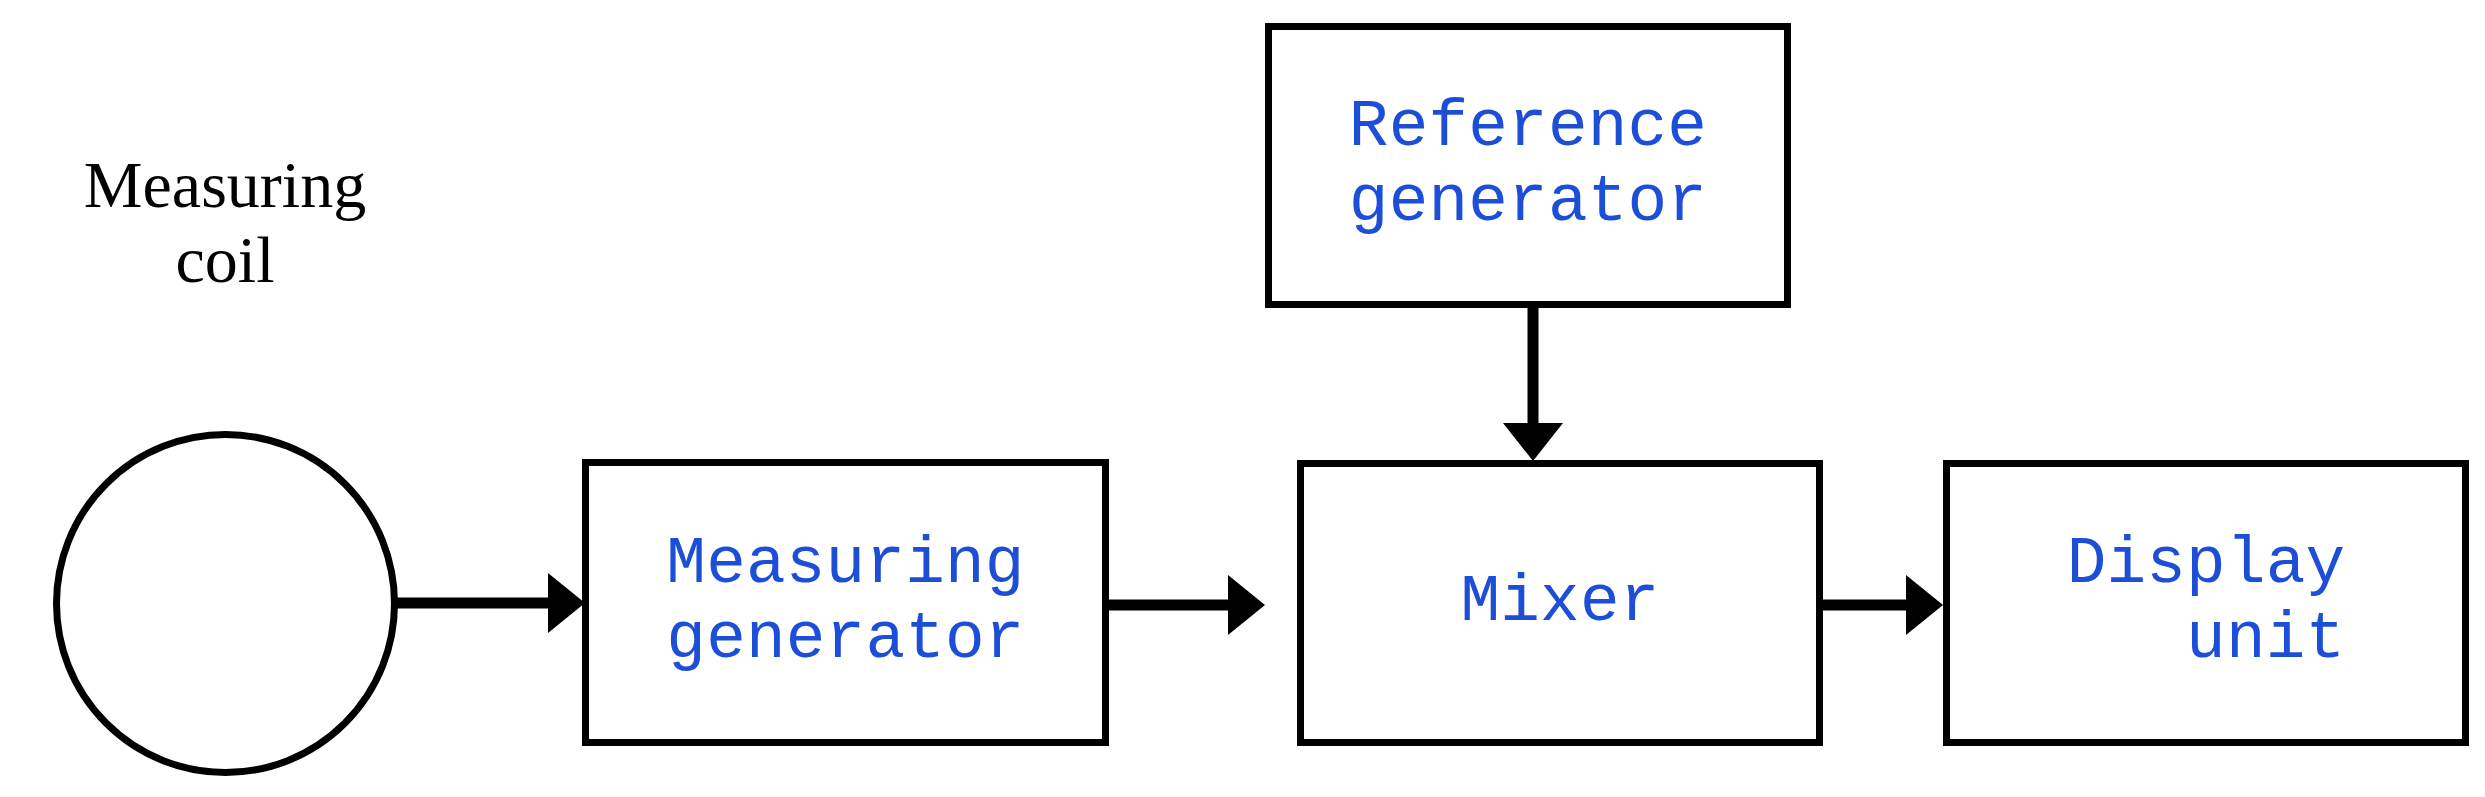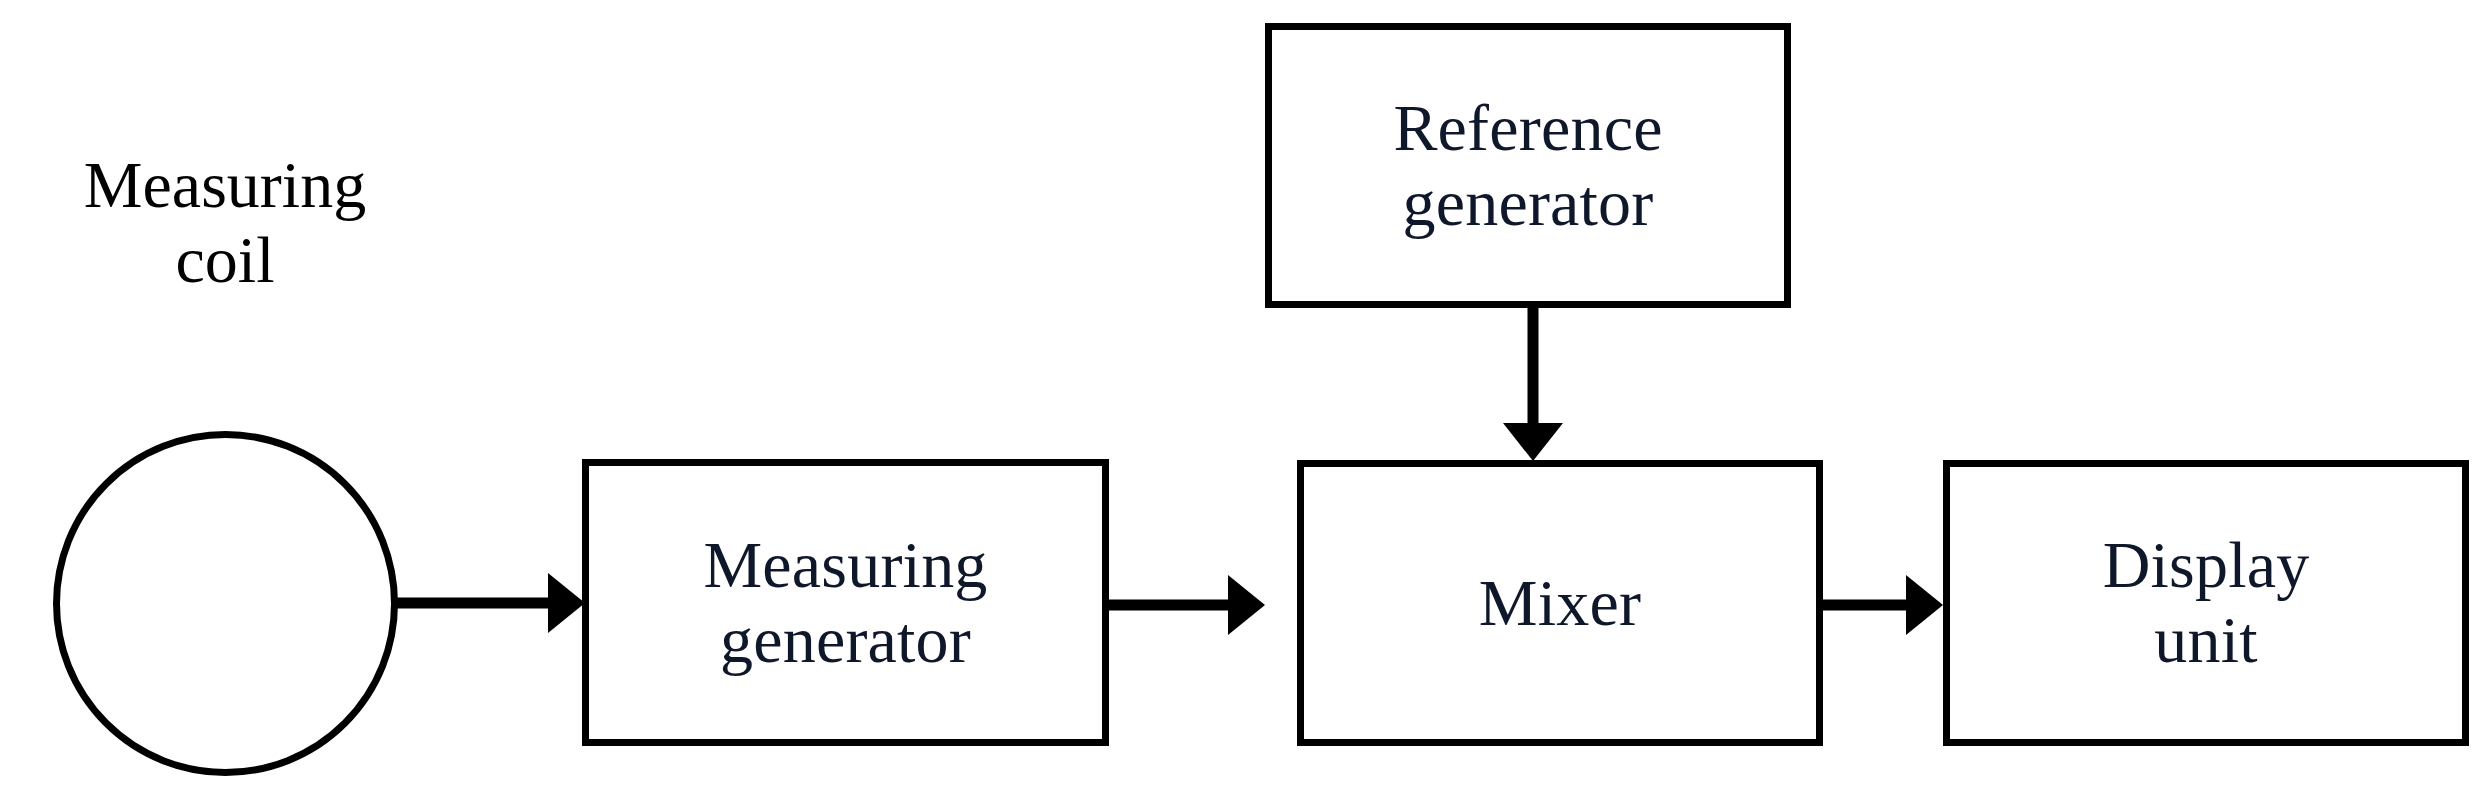--- a/index.html
+++ b/index.html
@@ -28,26 +28,27 @@
     position: absolute;
     box-sizing: border-box;
     border: 7px solid #000000;
     background: #ffffff;
     display: flex;
     align-items: center;
     justify-content: center;
     text-align: center;
   }
   .node-label {
-    font-family: Liberation Serif, serif;
+    font-family: Liberation Mono, monospace;
     font-size: 66px;
     line-height: 1.13;
-    color: #0f172a;
+    color: #1d4ed8;
     letter-spacing: 0.2px;
     white-space: pre-line;
+    text-align: right;
   }
   #box-measuring-generator {
     left: 582px;
     top: 459px;
     width: 527px;
     height: 287px;
   }
   #box-reference-generator {
     left: 1265px;
     top: 23px;

